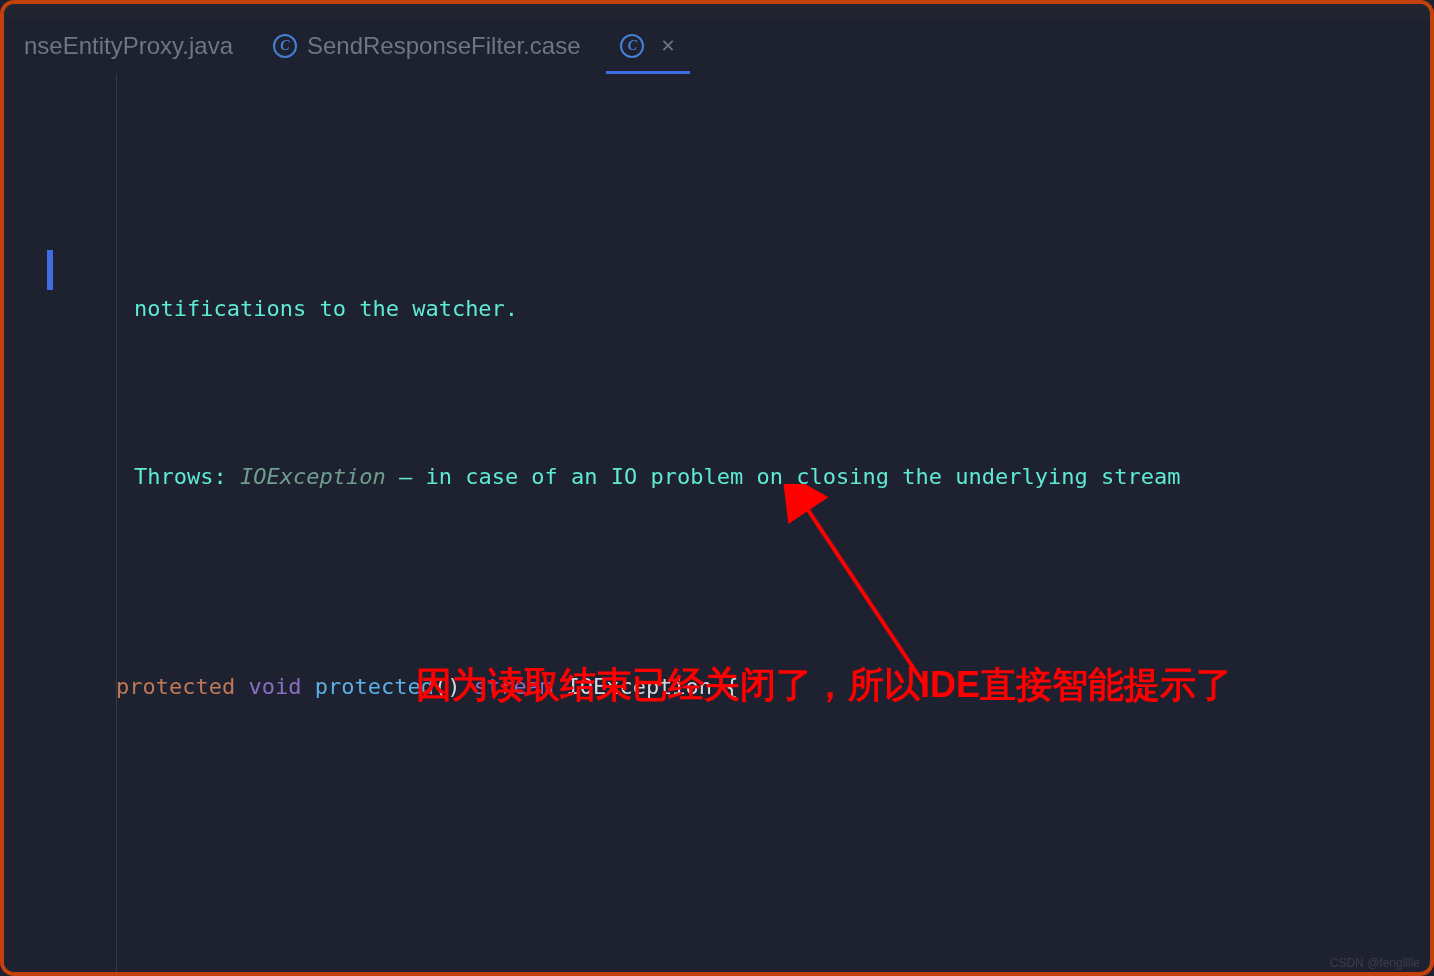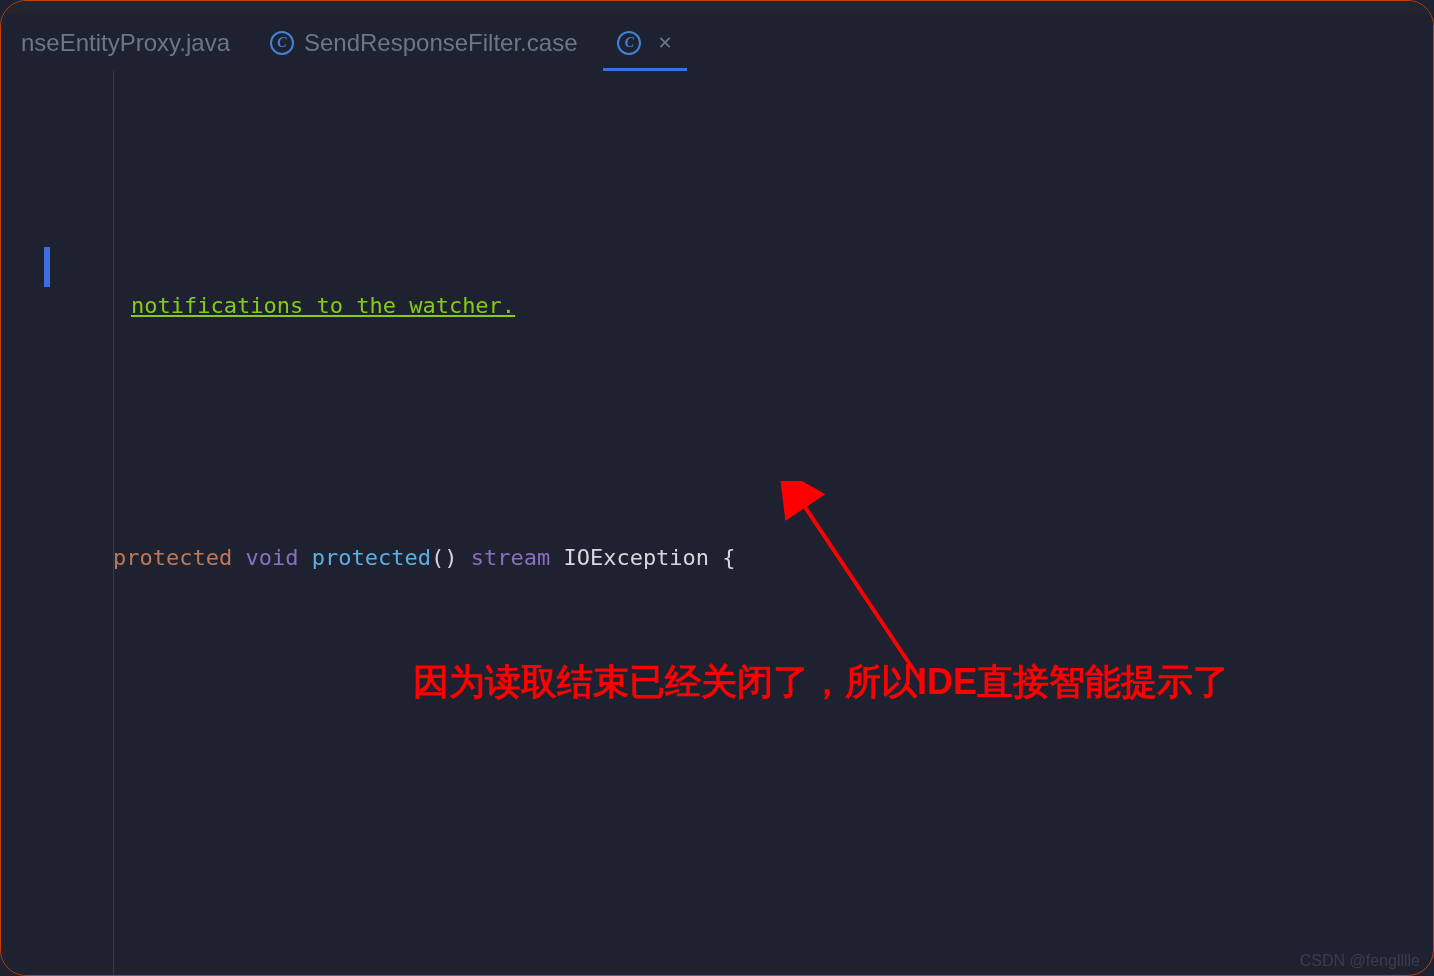--- a/index.html
+++ b/index.html
@@ -9,24 +9,24 @@
     font-size: 22px;
     color: #abb2bf;
     width: 1434px;
     height: 976px;
     overflow: hidden;
     position: relative;
   }
   .window {
     width: 100%;
     height: 100%;
-    border-radius: 26px;
+    border-radius: 14px;
     overflow: hidden;
     background: #1e2130;
-    border: 1px solid #c2410c;
+    border: 4px solid #c2410c;
   }
   .topbar {
     height: 14px;
     width: 100%;
     background: #22252f;
   }
   .tabs {
     display: flex;
     height: 56px;
     background: #1e2130;
@@ -106,21 +106,21 @@
     padding-left: 10px;
     position: relative;
   }
   .indent-guide {
     border-left: 1px solid #34384a;
     position: absolute;
     top: 0;
     bottom: 0;
   }
   .ig1 { left: 62px; }
-  .doc { color: #84cc16; text-decoration: underline; }
+  .doc { color: #5eead4; }
   .doc-type { color: #6e9e8e; font-style: italic; }
   .c-purple { color: #8a6fc1; }
   .c-blue { color: #5ab0e6; }
   .c-white { color: #d4d7de; }
   .c-keyword { color: #c07856; text-align: center; }
 
   .annotation-arrow {
     position: absolute;
     pointer-events: none;
     z-index: 5;
@@ -132,21 +132,21 @@
     font-size: 36px;
     font-weight: 700;
     z-index: 6;
     white-space: nowrap;
   }
 
   .watermark {
     position: absolute;
     bottom: 6px;
     right: 14px;
-    font-size: 16px;
+    font-size: 12px;
     color: #3a3d4e;
     font-family: -apple-system, sans-serif;
   }
 </style>
 </head>
 <body>
 
 <div class="window">
   <div class="topbar"></div>
 
@@ -167,20 +167,21 @@
   <div class="editor">
     <div class="gutter">
       <div class="gutter-mark"></div>
     </div>
     <div class="code-area">
       <div class="indent-guide ig1" style="top:0;height:100%"></div>
 
       
       <div class="code-line"><span style="padding-left:70px" class="doc">notifications to the watcher.</span></div>
       
+      <div class="code-line"><span style="padding-left:70px"><span class="doc">Throws:</span> <span class="doc-type">IOException</span> <span class="doc">– in case of an IO problem on closing the underlying stream</span></span></div>
 
       
       <div class="code-line"><span style="padding-left:52px"><span class="c-keyword">protected</span> <span class="c-purple">void</span> <span class="c-blue">protected</span><span class="c-white">()</span> <span class="c-purple">stream</span> <span class="c-white">IOException</span> <span class="c-white">{</span></span></div>
 
       
       <div class="code-line"></div>
 
       
       
 

